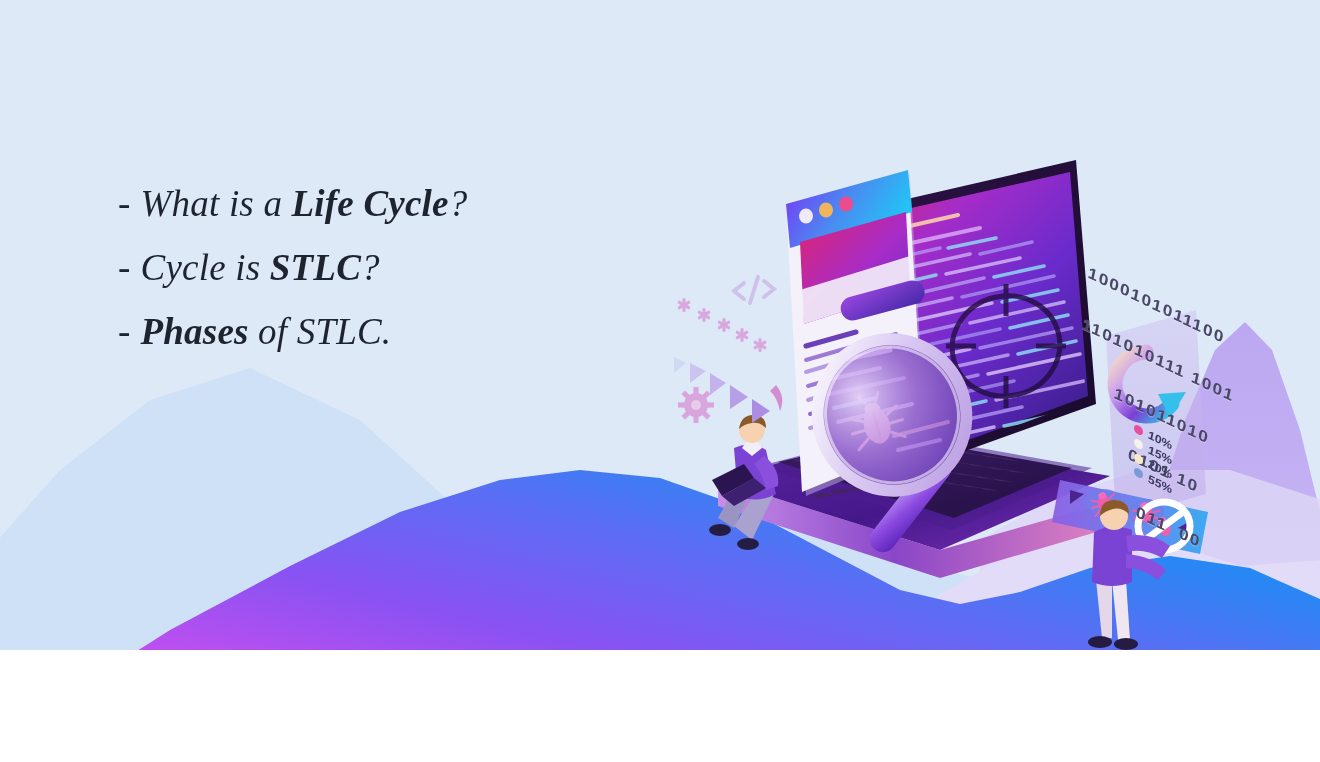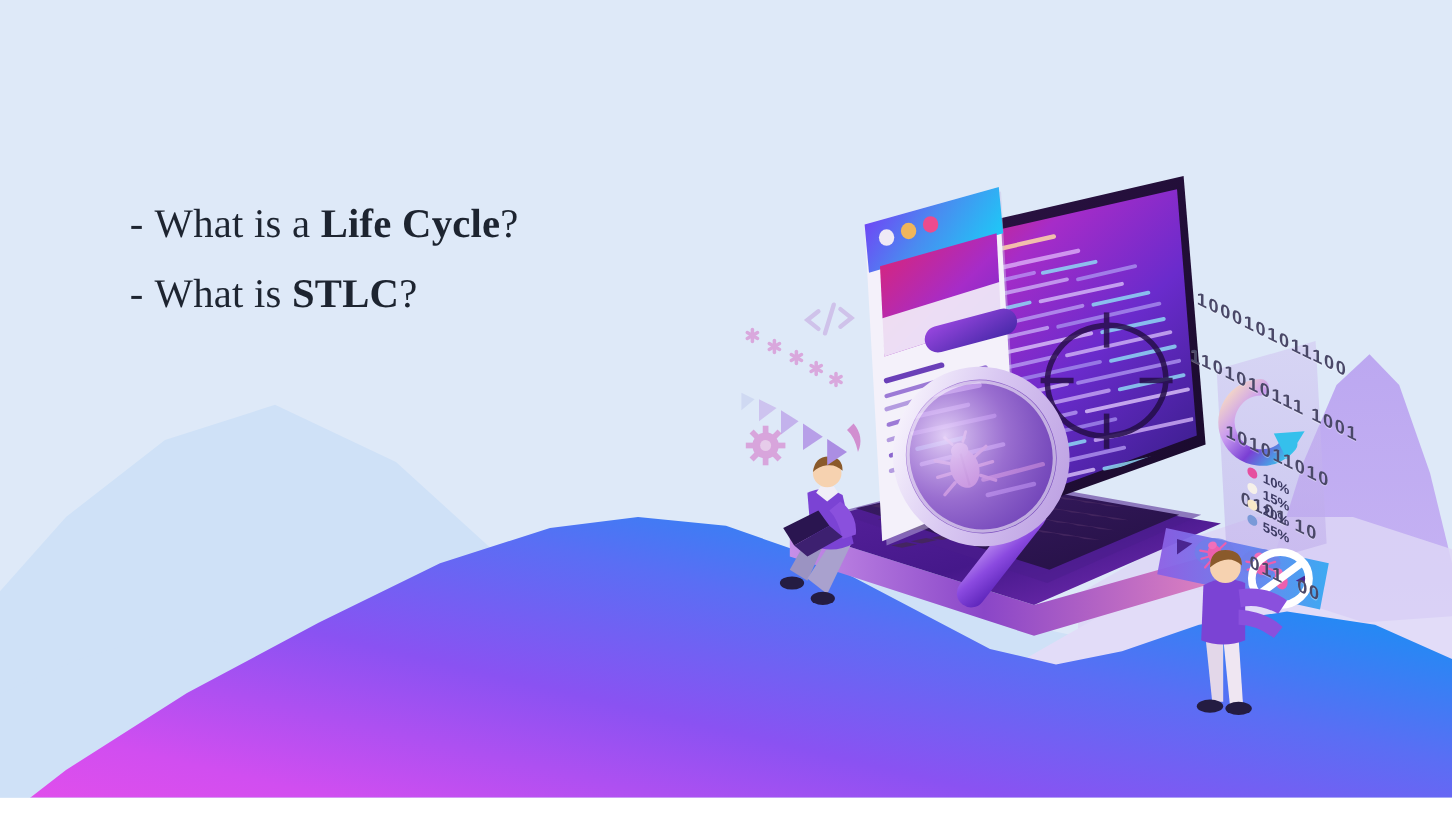--- a/index.html
+++ b/index.html
@@ -2,22 +2,22 @@
 <html><head>
 <meta charset="utf-8">
 <title>STLC Slide</title>
 <style>
   * { margin:0; padding:0; box-sizing:border-box; }
   html,body{
     width:1320px; height:762px; overflow:hidden;
     font-family:"Liberation Serif", serif;
   }
   #slide{
-    position:relative; width:1320px; height:725px;
-    background:#dee9f8; overflow:hidden;
+    position:relative; width:1320px; height:650px;
+    background:#dee9f8; overflow:hidden;font-style:italic;
   }
   .layer{ position:absolute; inset:0; }
   svg.layer{ display:block; }
 
   
   #bullets{
     position:absolute; left:118px; top:172px; width:520px;
     z-index:40;
   }
   .bullet{
@@ -95,21 +95,24 @@
     <path d="M 930 600 L 1000 560 L 1080 536 L 1160 540 L 1240 566 L 1322 560 L 1322 640 L 1160 624 L 1040 640 L 950 652 Z" fill="#e2dcf8"></path>
 
     <path d="M -20 780 L -20 762 L 60 700 L 170 630 L 290 566 L 400 512 L 500 480 L 580 470 L 660 478 L 740 506 L 820 548 L 900 590 L 960 604 L 1020 592 L 1090 568 L 1170 556 L 1250 568 L 1322 600 L 1322 790 L -20 790 Z" fill="url(#gWave)"></path>
   </svg>
 
   <div id="bullets">
     <div class="bullet">
       <span class="dash">-</span><span>What is a </span><b>Life Cycle</b><span>?</span>
     </div>
     <div class="bullet">
-      <span class="dash">-</span><span>What is </span><b>STLC</b><span>?</span>
+      <span class="dash">-</span><span>Cycle is </span><b>STLC</b><span>?</span>
+    </div>
+    <div class="bullet">
+      <span class="dash">-</span><span></span><b>Phases</b><span> of STLC.</span>
     </div>
   </div>
 
   <svg id="codesyms" viewBox="0 0 120 170">
 
     <g fill="none" stroke="#cfc2ea" stroke-width="4" stroke-linecap="round">
       <path d="M 72 28 L 62 36 L 72 44"></path>
       <path d="M 92 26 L 102 34 L 92 42"></path>
       <path d="M 86 22 L 78 48"></path>
     </g>

